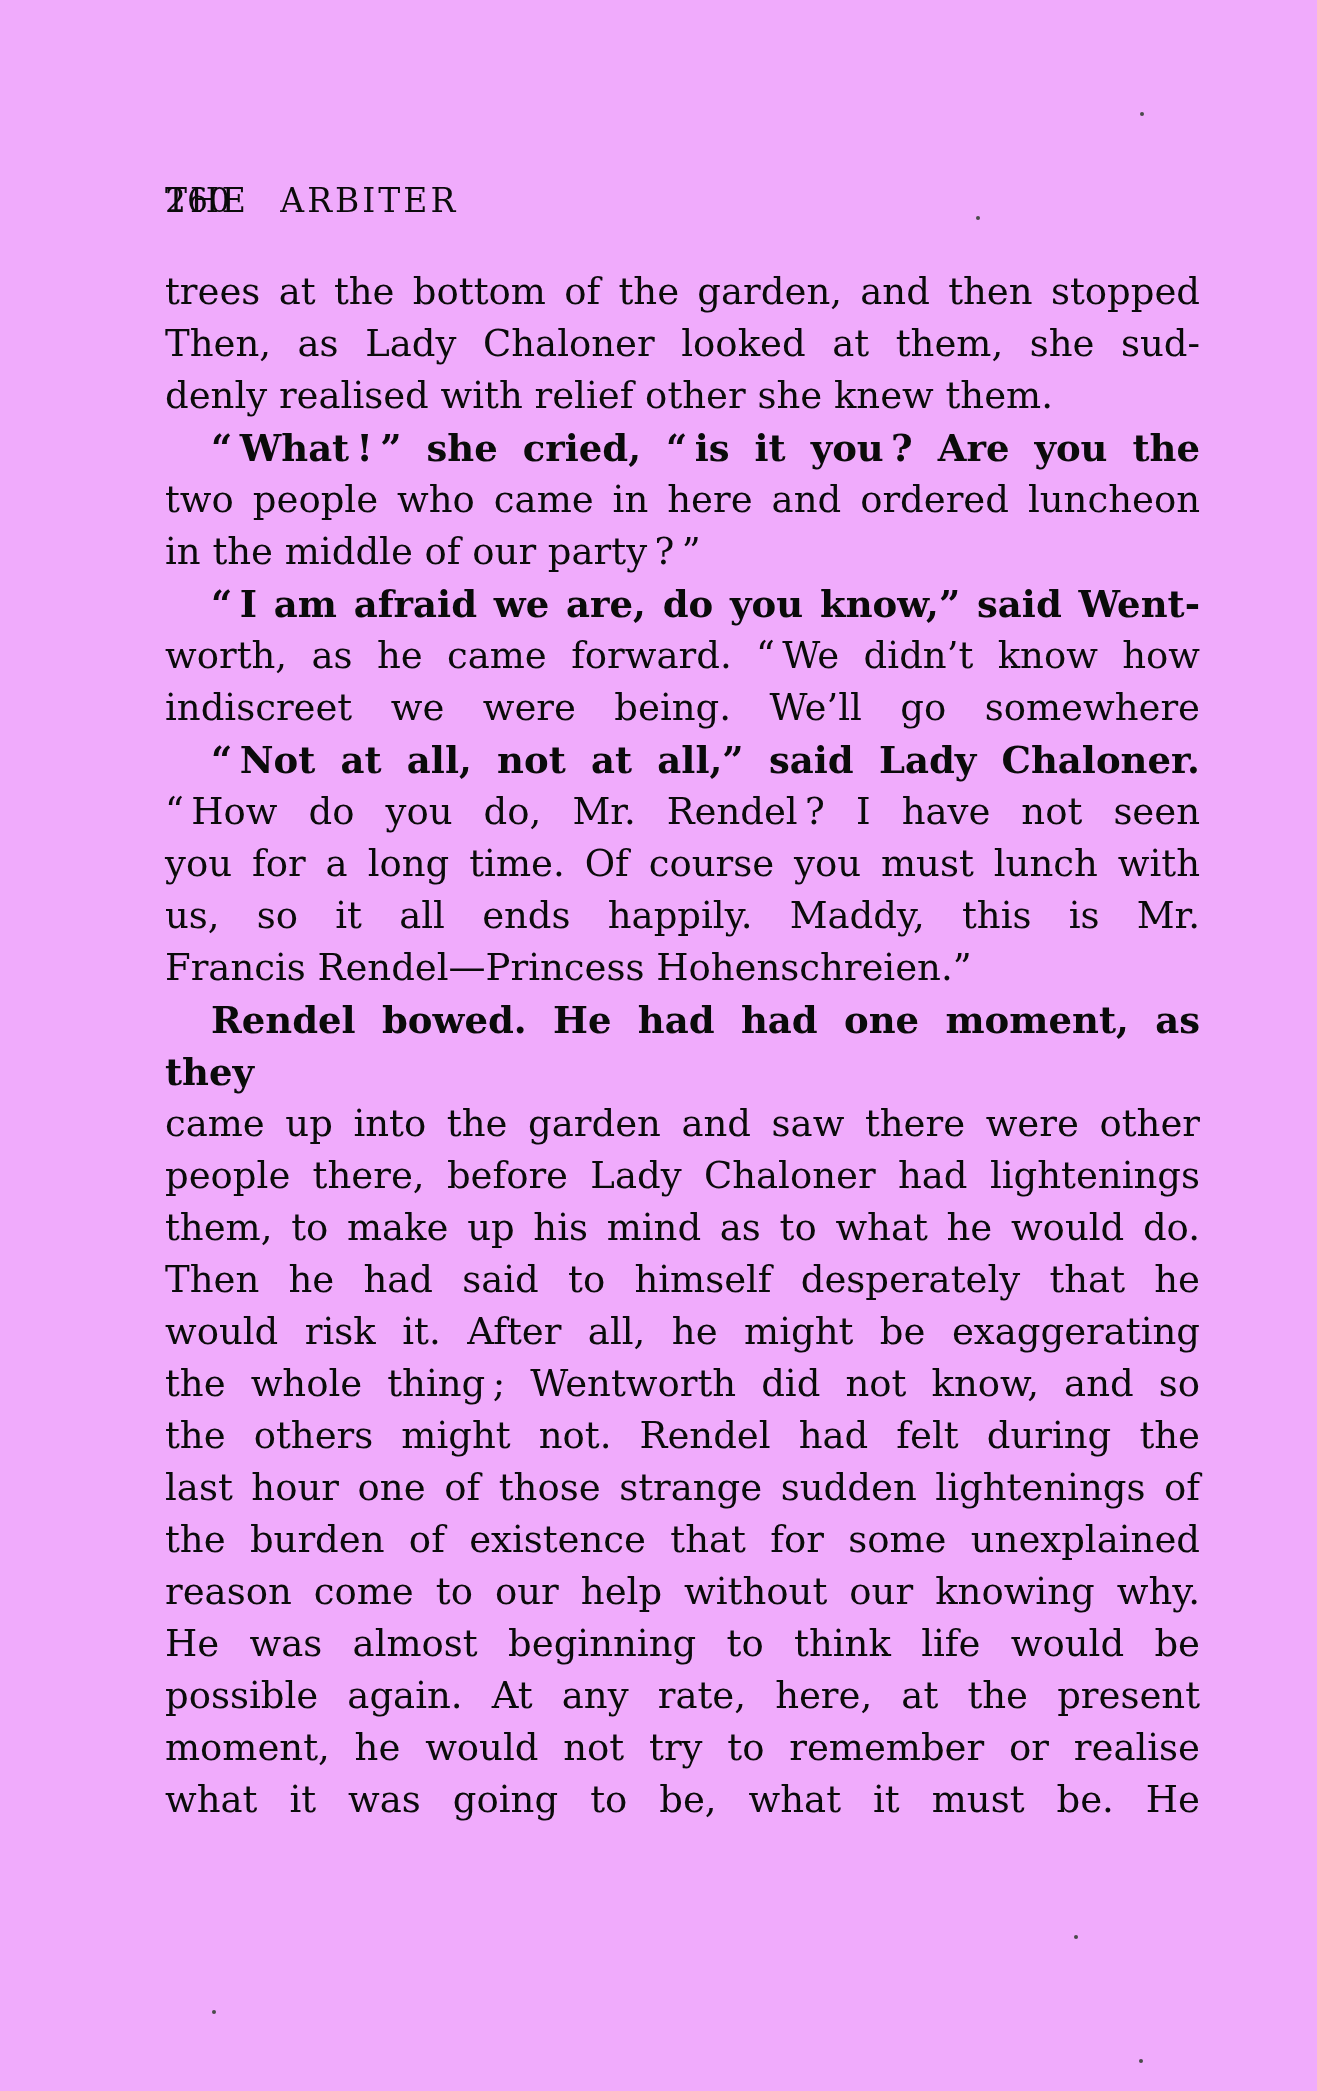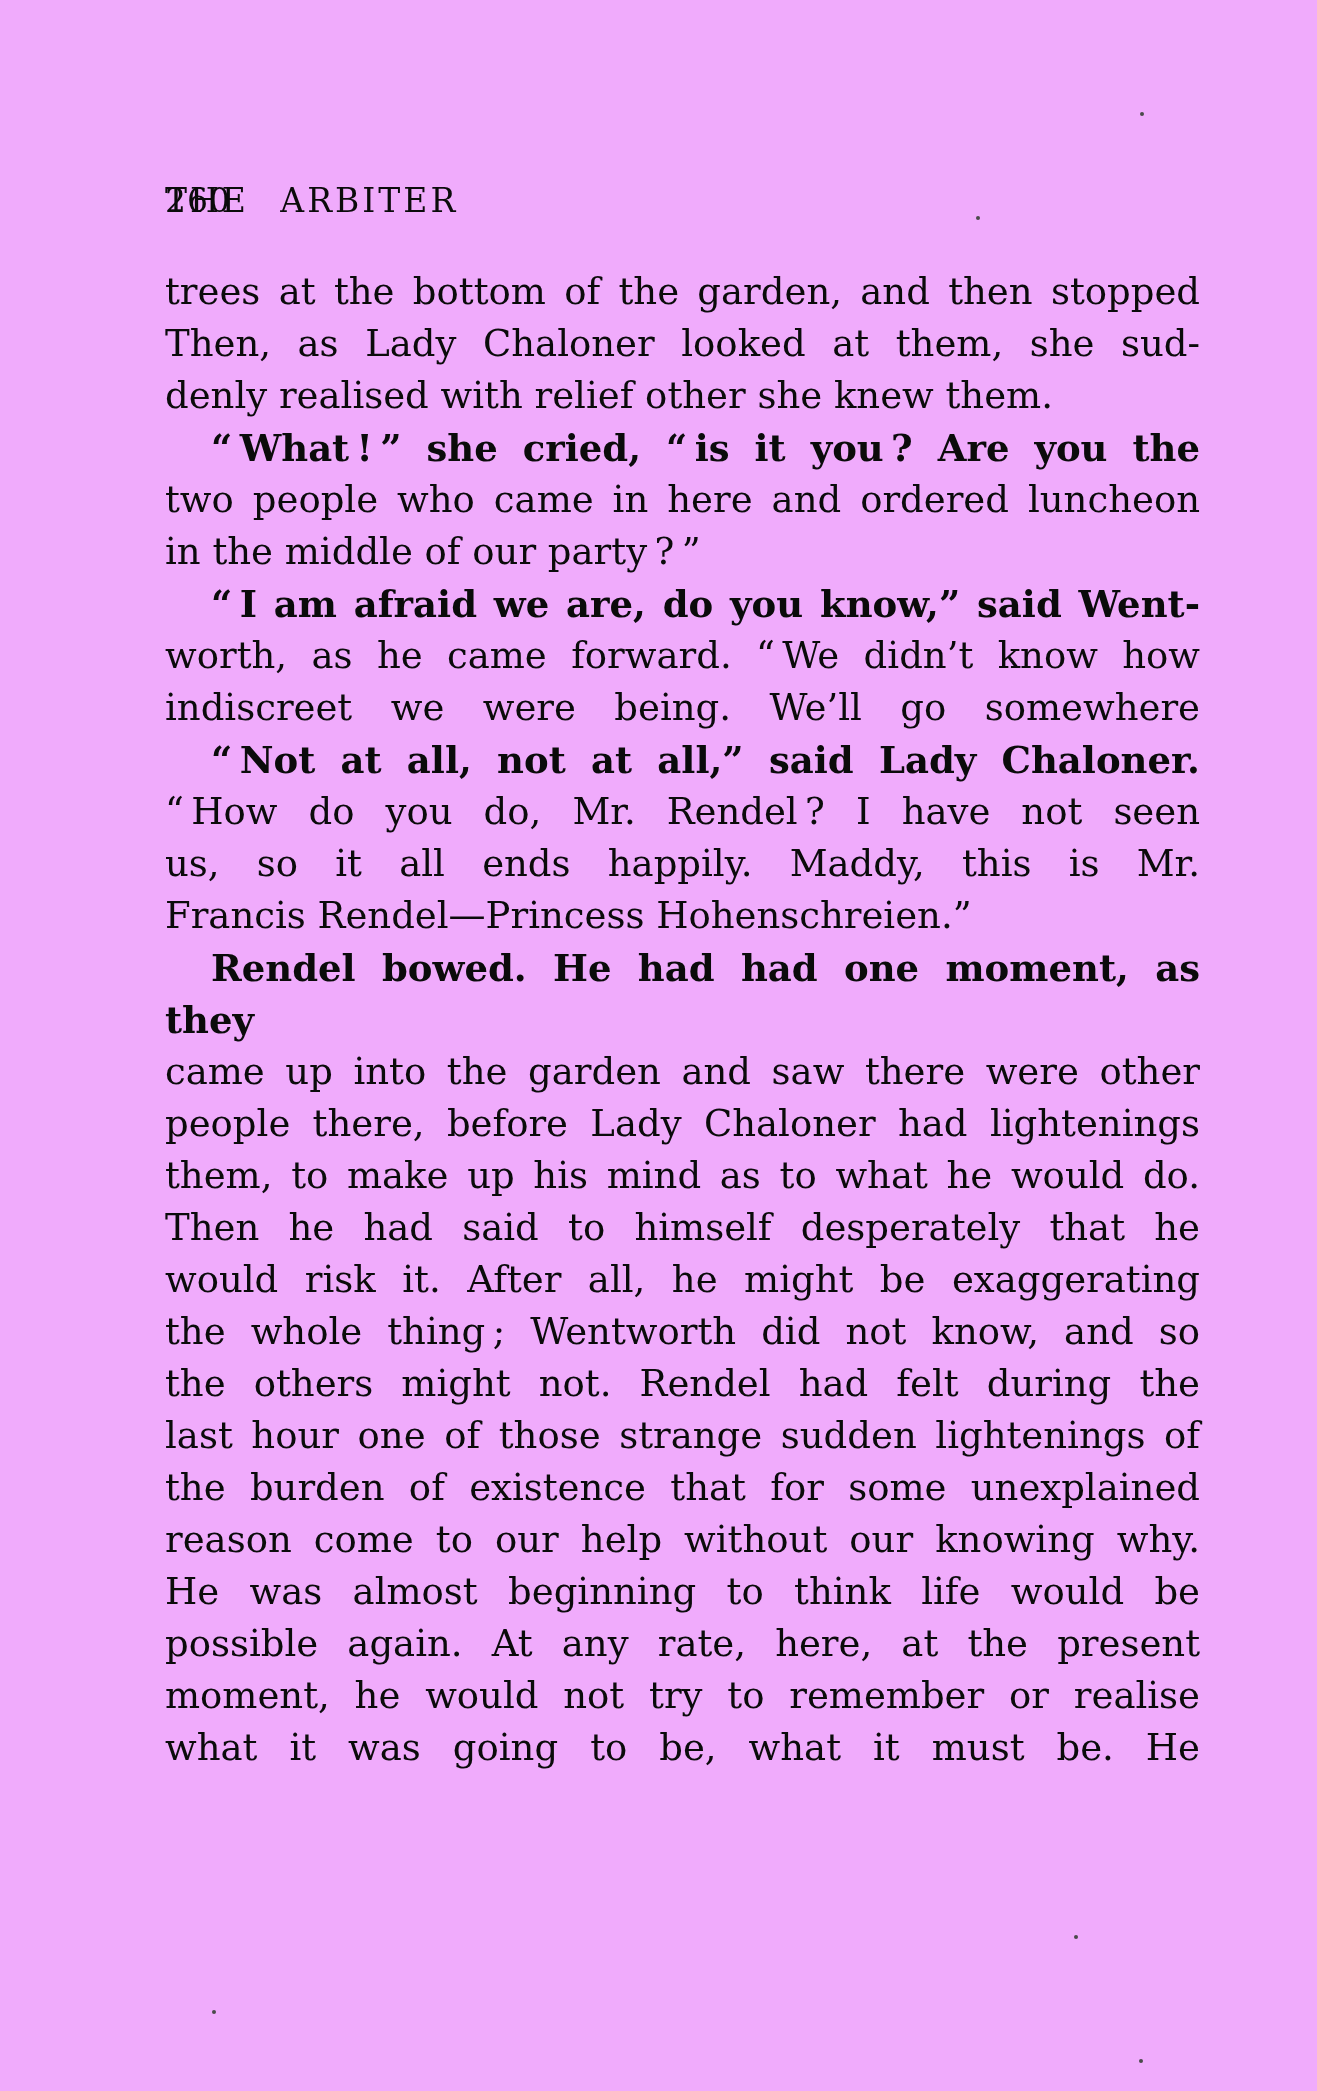--- a/index.html
+++ b/index.html
@@ -82,20 +82,21 @@
       <div class="line">Then, as Lady Chaloner looked at them, she sud-</div>
       <div class="line last">denly realised with relief other she knew them.</div>
       <div class="line indent">“ What ! ” she cried, “ is it you ? Are you the</div>
       <div class="line">two people who came in here and ordered luncheon</div>
       <div class="line last">in the middle of our party ? ”</div>
       <div class="line indent">“ I am afraid we are, do you know,” said Went-</div>
       <div class="line">worth, as he came forward. “ We didn’t know how</div>
       <div class="line">indiscreet we were being. We’ll go somewhere</div>
       <div class="line indent">“ Not at all, not at all,” said Lady Chaloner.</div>
       <div class="line">“ How do you do, Mr. Rendel ? I have not seen</div>
+      <div class="line">you for a long time. Of course you must lunch with</div>
       <div class="line">us, so it all ends happily. Maddy, this is Mr.</div>
       <div class="line last">Francis Rendel—Princess Hohenschreien.”</div>
       <div class="line indent">Rendel bowed. He had had one moment, as they</div>
       <div class="line">came up into the garden and saw there were other</div>
       <div class="line">people there, before Lady Chaloner had lightenings</div>
       <div class="line">them, to make up his mind as to what he would do.</div>
       <div class="line">Then he had said to himself desperately that he</div>
       <div class="line">would risk it. After all, he might be exaggerating</div>
       <div class="line">the whole thing ; Wentworth did not know, and so</div>
       <div class="line">the others might not. Rendel had felt during the</div>

